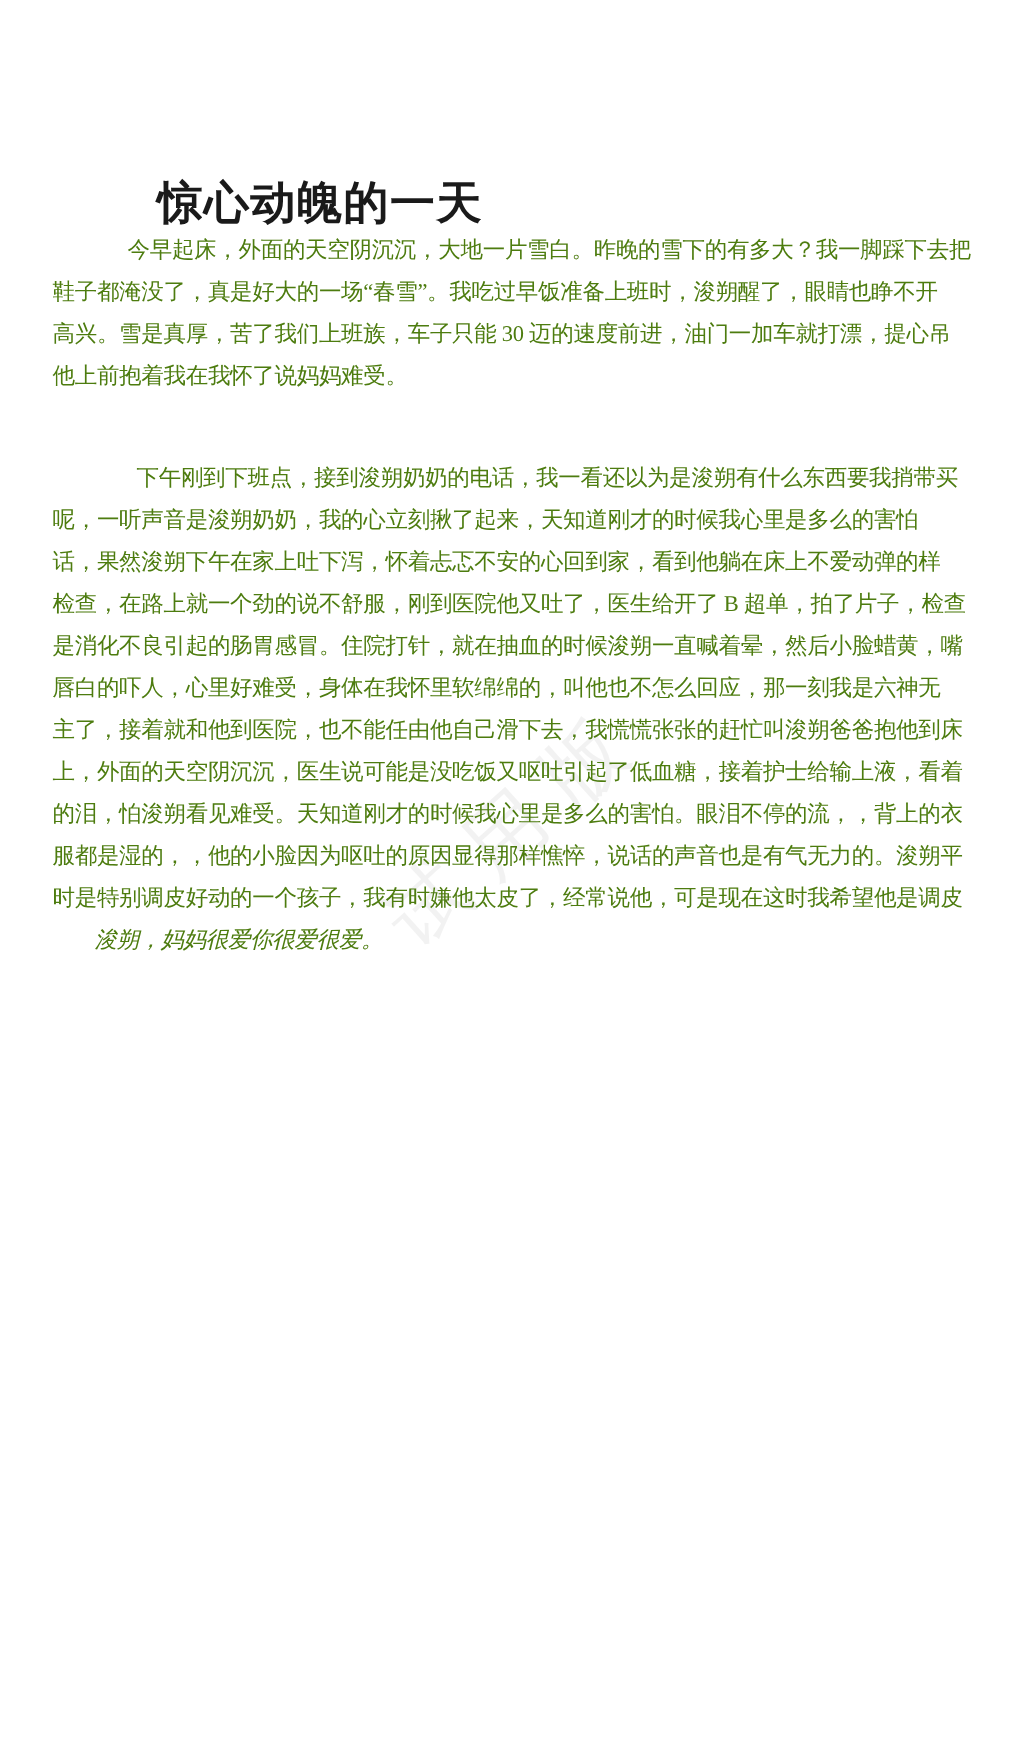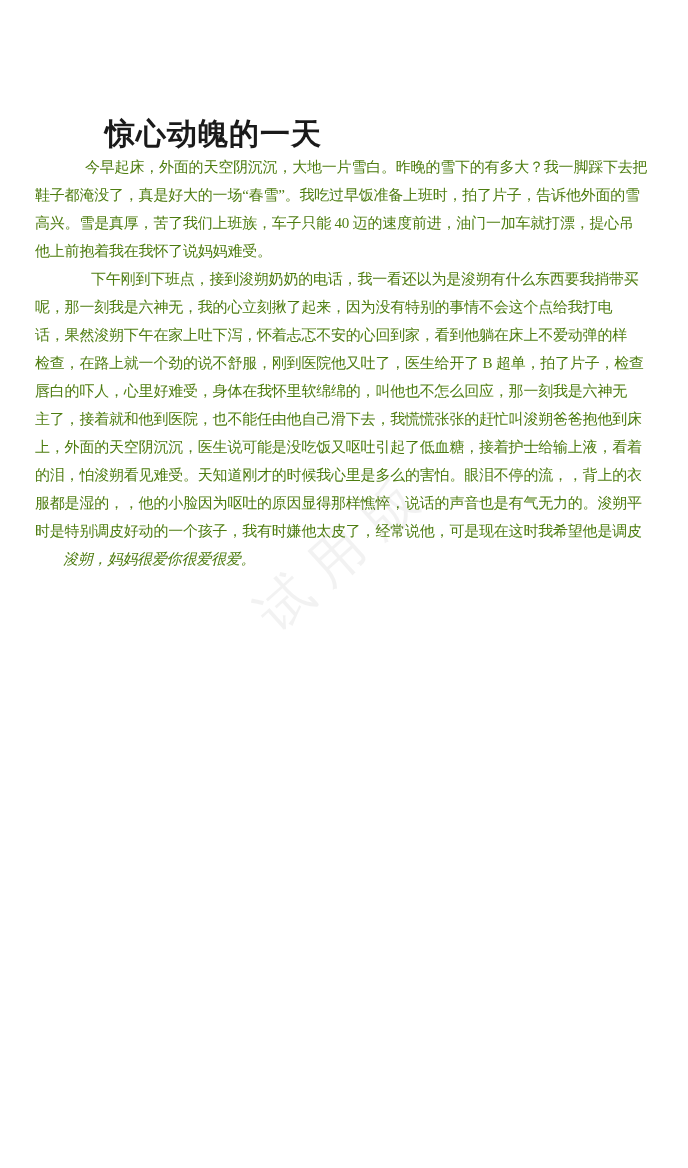--- a/index.html
+++ b/index.html
@@ -17,39 +17,39 @@
   }
   .doc-title {
     position: absolute;
     left: 105px;
     top: 95px;
     font-size: 30px;
     line-height: 42px;
     font-weight: bold;
     color: #1a1a1a;
     letter-spacing: 1px;
-    font-family: Liberation Mono, monospace;
+    font-family: Liberation Serif, serif;
     white-space: nowrap;
   }
   .doc-body {
     position: absolute;
     left: 35px;
     top: 153px;
     width: 625px;
     font-size: 15px;
     color: #4d7c0f;
     letter-spacing: -0.2px;
   }
   .text-line {
     height: 28px;
     line-height: 28px;
     white-space: nowrap;
   }
   .indent-a { text-indent: 50px; }
-  .indent-b { text-indent: 56px; }
+  .indent-b { text-indent: 56px; margin-top: 40px; }
   .indent-c { text-indent: 28px; font-style: italic; }
   .watermark {
     position: absolute;
     left: 232px;
     top: 498px;
     width: 260px;
     transform: rotate(-42deg);
     transform-origin: center center;
     font-size: 54px;
     letter-spacing: 16px;
@@ -65,30 +65,31 @@
 <div class="page">
 
   <div class="watermark">试用版</div>
 
   <h1 class="doc-title">惊心动魄的一天</h1>
 
   <div class="doc-body">
 
     <div>
       <div class="text-line indent-a">今早起床，外面的天空阴沉沉，大地一片雪白。昨晚的雪下的有多大？我一脚踩下去把</div>
-      <div class="text-line">鞋子都淹没了，真是好大的一场“春雪”。我吃过早饭准备上班时，拍了片子，告诉他外面的雪</div>
-      <div class="text-line">高兴。雪是真厚，苦了我们上班族，车子只能 40 迈的速度前进，油门一加车就打漂，提心吊</div>
+      <div class="text-line">鞋子都淹没了，真是好大的一场“春雪”。我吃过早饭准备上班时，浚朔醒了，眼睛也睁不开</div>
+      <div class="text-line">高兴。雪是真厚，苦了我们上班族，车子只能 30 迈的速度前进，油门一加车就打漂，提心吊</div>
       <div class="text-line">他上前抱着我在我怀了说妈妈难受。</div>
     </div>
 
     <div>
       <div class="text-line indent-b">下午刚到下班点，接到浚朔奶奶的电话，我一看还以为是浚朔有什么东西要我捎带买</div>
-      <div class="text-line">呢，那一刻我是六神无，我的心立刻揪了起来，因为没有特别的事情不会这个点给我打电</div>
+      <div class="text-line">呢，一听声音是浚朔奶奶，我的心立刻揪了起来，天知道刚才的时候我心里是多么的害怕</div>
       <div class="text-line">话，果然浚朔下午在家上吐下泻，怀着忐忑不安的心回到家，看到他躺在床上不爱动弹的样</div>
       <div class="text-line">检查，在路上就一个劲的说不舒服，刚到医院他又吐了，医生给开了 B 超单，拍了片子，检查</div>
+      <div class="text-line">是消化不良引起的肠胃感冒。住院打针，就在抽血的时候浚朔一直喊着晕，然后小脸蜡黄，嘴</div>
       <div class="text-line">唇白的吓人，心里好难受，身体在我怀里软绵绵的，叫他也不怎么回应，那一刻我是六神无</div>
       <div class="text-line">主了，接着就和他到医院，也不能任由他自己滑下去，我慌慌张张的赶忙叫浚朔爸爸抱他到床</div>
       <div class="text-line">上，外面的天空阴沉沉，医生说可能是没吃饭又呕吐引起了低血糖，接着护士给输上液，看着</div>
       <div class="text-line">的泪，怕浚朔看见难受。天知道刚才的时候我心里是多么的害怕。眼泪不停的流，，背上的衣</div>
       <div class="text-line">服都是湿的，，他的小脸因为呕吐的原因显得那样憔悴，说话的声音也是有气无力的。浚朔平</div>
       <div class="text-line">时是特别调皮好动的一个孩子，我有时嫌他太皮了，经常说他，可是现在这时我希望他是调皮</div>
     </div>
 
     <div>
       <div class="text-line indent-c">浚朔，妈妈很爱你很爱很爱。</div>

